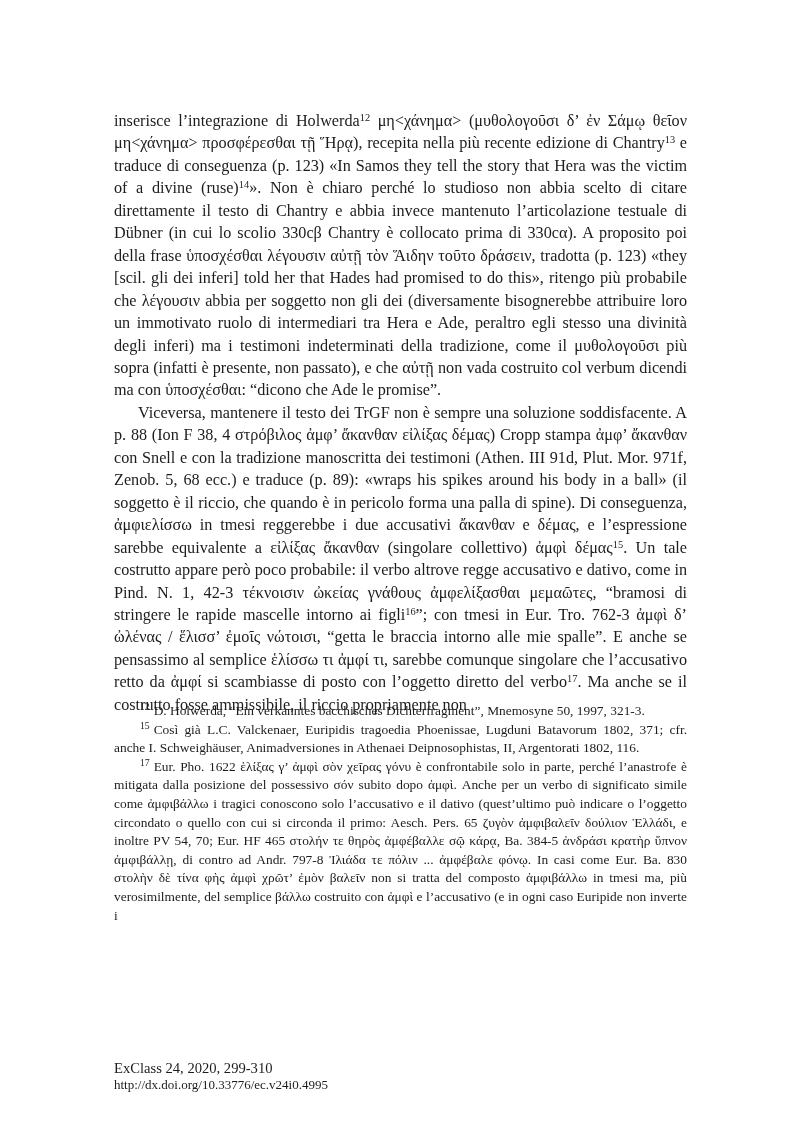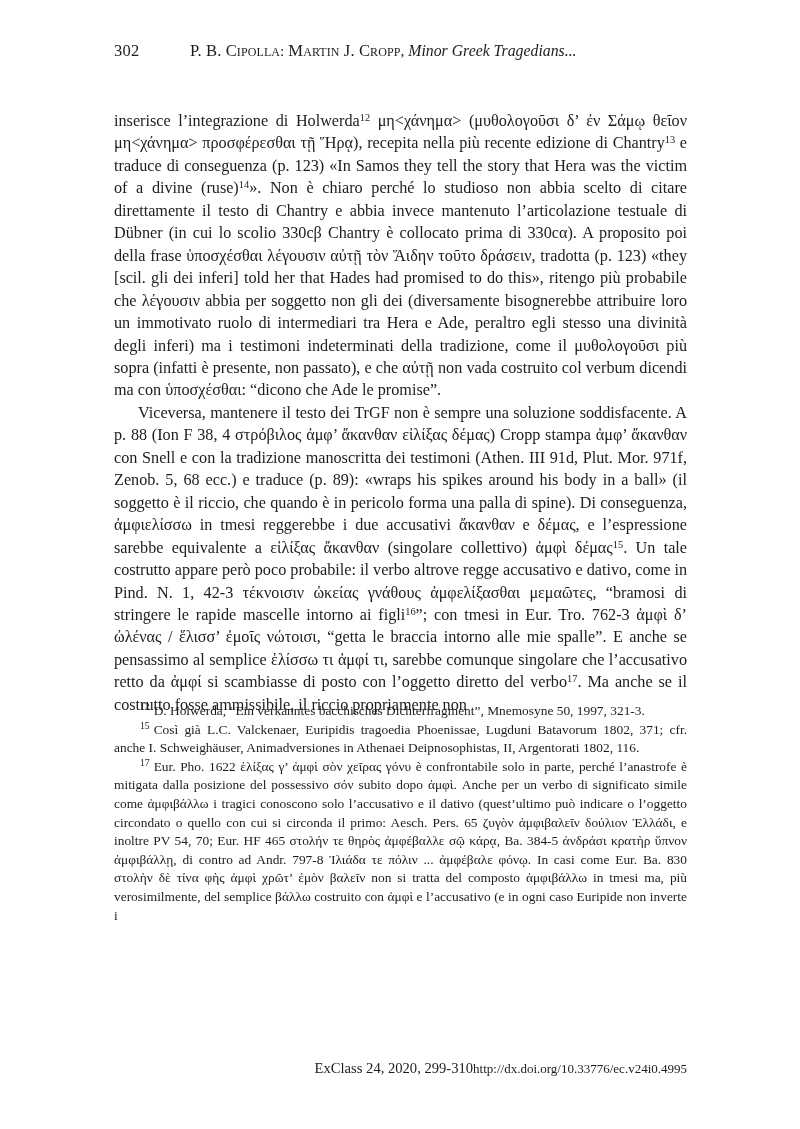--- a/index.html
+++ b/index.html
@@ -90,33 +90,31 @@
   }
 
   
   .footer {
     position: absolute;
     left: 114px;
     top: 1060px;
     width: 573px;
     font-size: 14.6px;
     display: flex;
-    justify-content: flex-end;
+    justify-content: space-between;
     align-items: baseline;
+    flex-direction: column;
   }
   .footer-right { font-size: 13px; }
 </style>
 </head>
 <body>
 
 <div class="page">
 
-  <div class="running-head">
-    <span class="folio">302</span><span class="head-title"><span class="sc">P. B. Cipolla</span><span>: </span><span class="sc">Martin J. Cropp</span><span>, </span><span class="head-it">Minor Greek Tragedians...</span></span>
-  </div>
 
   <div class="body-block">
 
     <p><span>inserisce l’integrazione di Holwerda</span><sup>12</sup><span class="gk"> μη&lt;χάνημα&gt; (μυθολογοῦσι δ’ ἐν Σάμῳ θεῖον μη&lt;χάνημα&gt; προσφέρεσθαι τῇ Ἥρᾳ), recepita nella più recente edizione di Chantry</span><sup>13</sup><span> e traduce di conseguenza (p. 123) «In Samos they tell the story that Hera was the victim of a divine </span><span class="it">(ruse)</span><sup>14</sup><span>». Non è chiaro perché lo studioso non abbia scelto di citare direttamente il testo di Chantry e abbia invece mantenuto l’articolazione testuale di Dübner (in cui lo scolio 330cβ Chantry è collocato prima di 330cα). A proposito poi della frase ὑποσχέσθαι λέγουσιν αὐτῇ τὸν Ἅιδην τοῦτο δράσειν, tradotta (p. 123) «they [scil. gli dei inferi] told her that Hades had promised to do this», ritengo più probabile che λέγουσιν abbia per soggetto non gli dei (diversamente bisognerebbe attribuire loro un immotivato ruolo di intermediari tra Hera e Ade, peraltro egli stesso una divinità degli inferi) ma i testimoni indeterminati della tradizione, come il μυθολογοῦσι più sopra (infatti è presente, non passato), e che αὐτῇ non vada costruito col </span><span class="it">verbum dicendi</span><span> ma con ὑποσχέσθαι: “dicono che Ade le promise”.</span></p>
 
     <p class="indent"><span>Viceversa, mantenere il testo dei </span><span class="it">TrGF</span><span class="gk"> non è sempre una soluzione soddisfacente. A p. 88 (Ion F 38, 4 στρόβιλος ἀμφ’ ἄκανθαν εἰλίξας δέμας) Cropp stampa ἀμφ’ ἄκανθαν con Snell e con la tradizione manoscritta dei testimoni (Athen. III 91d, Plut. </span><span class="it">Mor.</span><span class="gk"> 971f, Zenob. 5, 68 ecc.) e traduce (p. 89): «wraps his spikes around his body in a ball» (il soggetto è il riccio, che quando è in pericolo forma una palla di spine). Di conseguenza, ἀμφιελίσσω in tmesi reggerebbe i due accusativi ἄκανθαν e δέμας, e l’espressione sarebbe equivalente a εἰλίξας ἄκανθαν (singolare collettivo) ἀμφὶ δέμας</span><sup>15</sup><span>. Un tale costrutto appare però poco probabile: il verbo altrove regge accusativo e dativo, come in Pind. </span><span class="it">N.</span><span class="gk"> 1, 42-3 τέκνοισιν ὠκείας γνάθους ἀμφελίξασθαι μεμαῶτες, “bramosi di stringere le rapide mascelle intorno ai figli</span><sup>16</sup><span>”; con tmesi in Eur. </span><span class="it">Tro.</span><span class="gk"> 762-3 ἀμφὶ δ’ ὠλένας / ἕλισσ’ ἐμοῖς νώτοισι, “getta le braccia intorno alle mie spalle”. E anche se pensassimo al semplice ἑλίσσω τι ἀμφί τι, sarebbe comunque singolare che l’accusativo retto da ἀμφί si scambiasse di posto con l’oggetto diretto del verbo</span><sup>17</sup><span>. Ma anche se il costrutto fosse ammissibile, il riccio propriamente non</span></p>
 
   </div>
 
   <div class="footnotes" id="footnotes-container">

